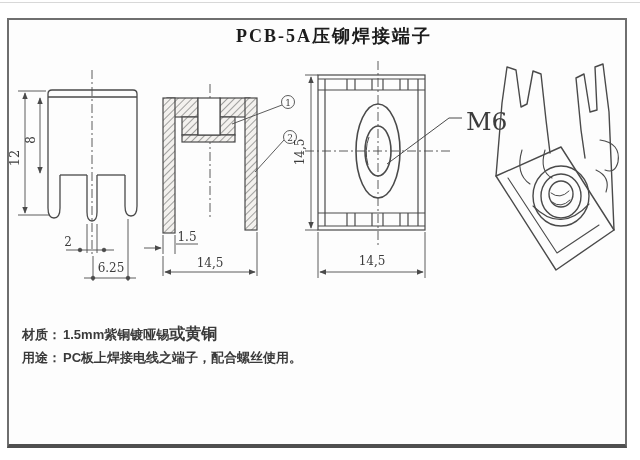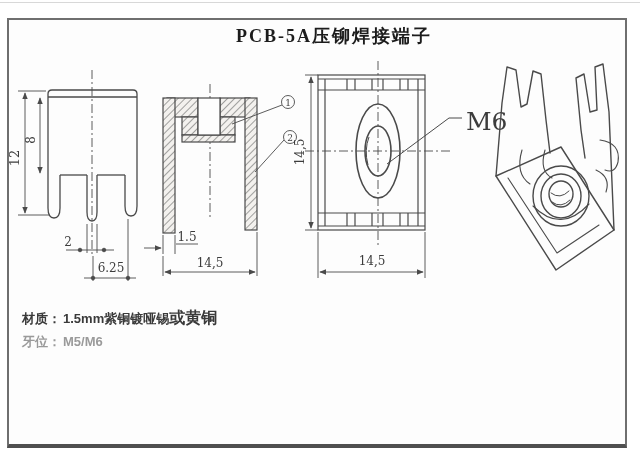--- a/index.html
+++ b/index.html
@@ -21,21 +21,21 @@
   }
   .title{
     position:absolute;left:0;top:24px;width:640px;
     text-align:center;
     transform:translateX(14px);
     font-family:"Liberation Serif", serif;
     font-weight:bold;font-size:18px;letter-spacing:2px;color:#1c1c1c;
   }
   svg.drawing{position:absolute;left:0;top:0;}
   .specs{
-    position:absolute;left:22px;top:310px;width:420px;
+    position:absolute;left:22px;top:326px;width:420px;
     color:#3a3a3a;
   }
   .spec-row{margin-bottom:7px;font-weight:bold;font-size:13px;line-height:16px;white-space:nowrap;}
   .spec-row .label{margin-right:2px;}
   .spec-row .big{font-size:16px;}
   .spec-row.muted{color:#9a9a9a;font-weight:bold;}
   text{fill:#3c3c3c;font-family:"DejaVu Serif", serif;}
 </style>
 </head>
 <body>
@@ -210,16 +210,16 @@
     <path d="M614,230 L609,112 L603,64 L595,67 L597,110 L590,112 L584,74 L576,78 L581,130 L585,158"></path>
     <path d="M600,140 Q621,143 618,162 Q615,174 605,170" stroke-width="1.1"></path>
     <path d="M596,170 Q611,177 606,192" stroke-width="1.1"></path>
   </g>
 </svg>
 
 <div class="specs">
   <div class="spec-row">
     <span class="label">材质：</span><span>1.5mm紫铜镀哑锡</span><span class="big">或黄铜</span>
   </div>
-  <div class="spec-row muted">
-    <span class="label">牙位：</span><span>M5/M6</span>
+  <div class="spec-row">
+    <span class="label">用途：</span><span>PC板上焊接电线之端子，配合螺丝使用。</span>
   </div>
 </div>
 
 </body></html>

